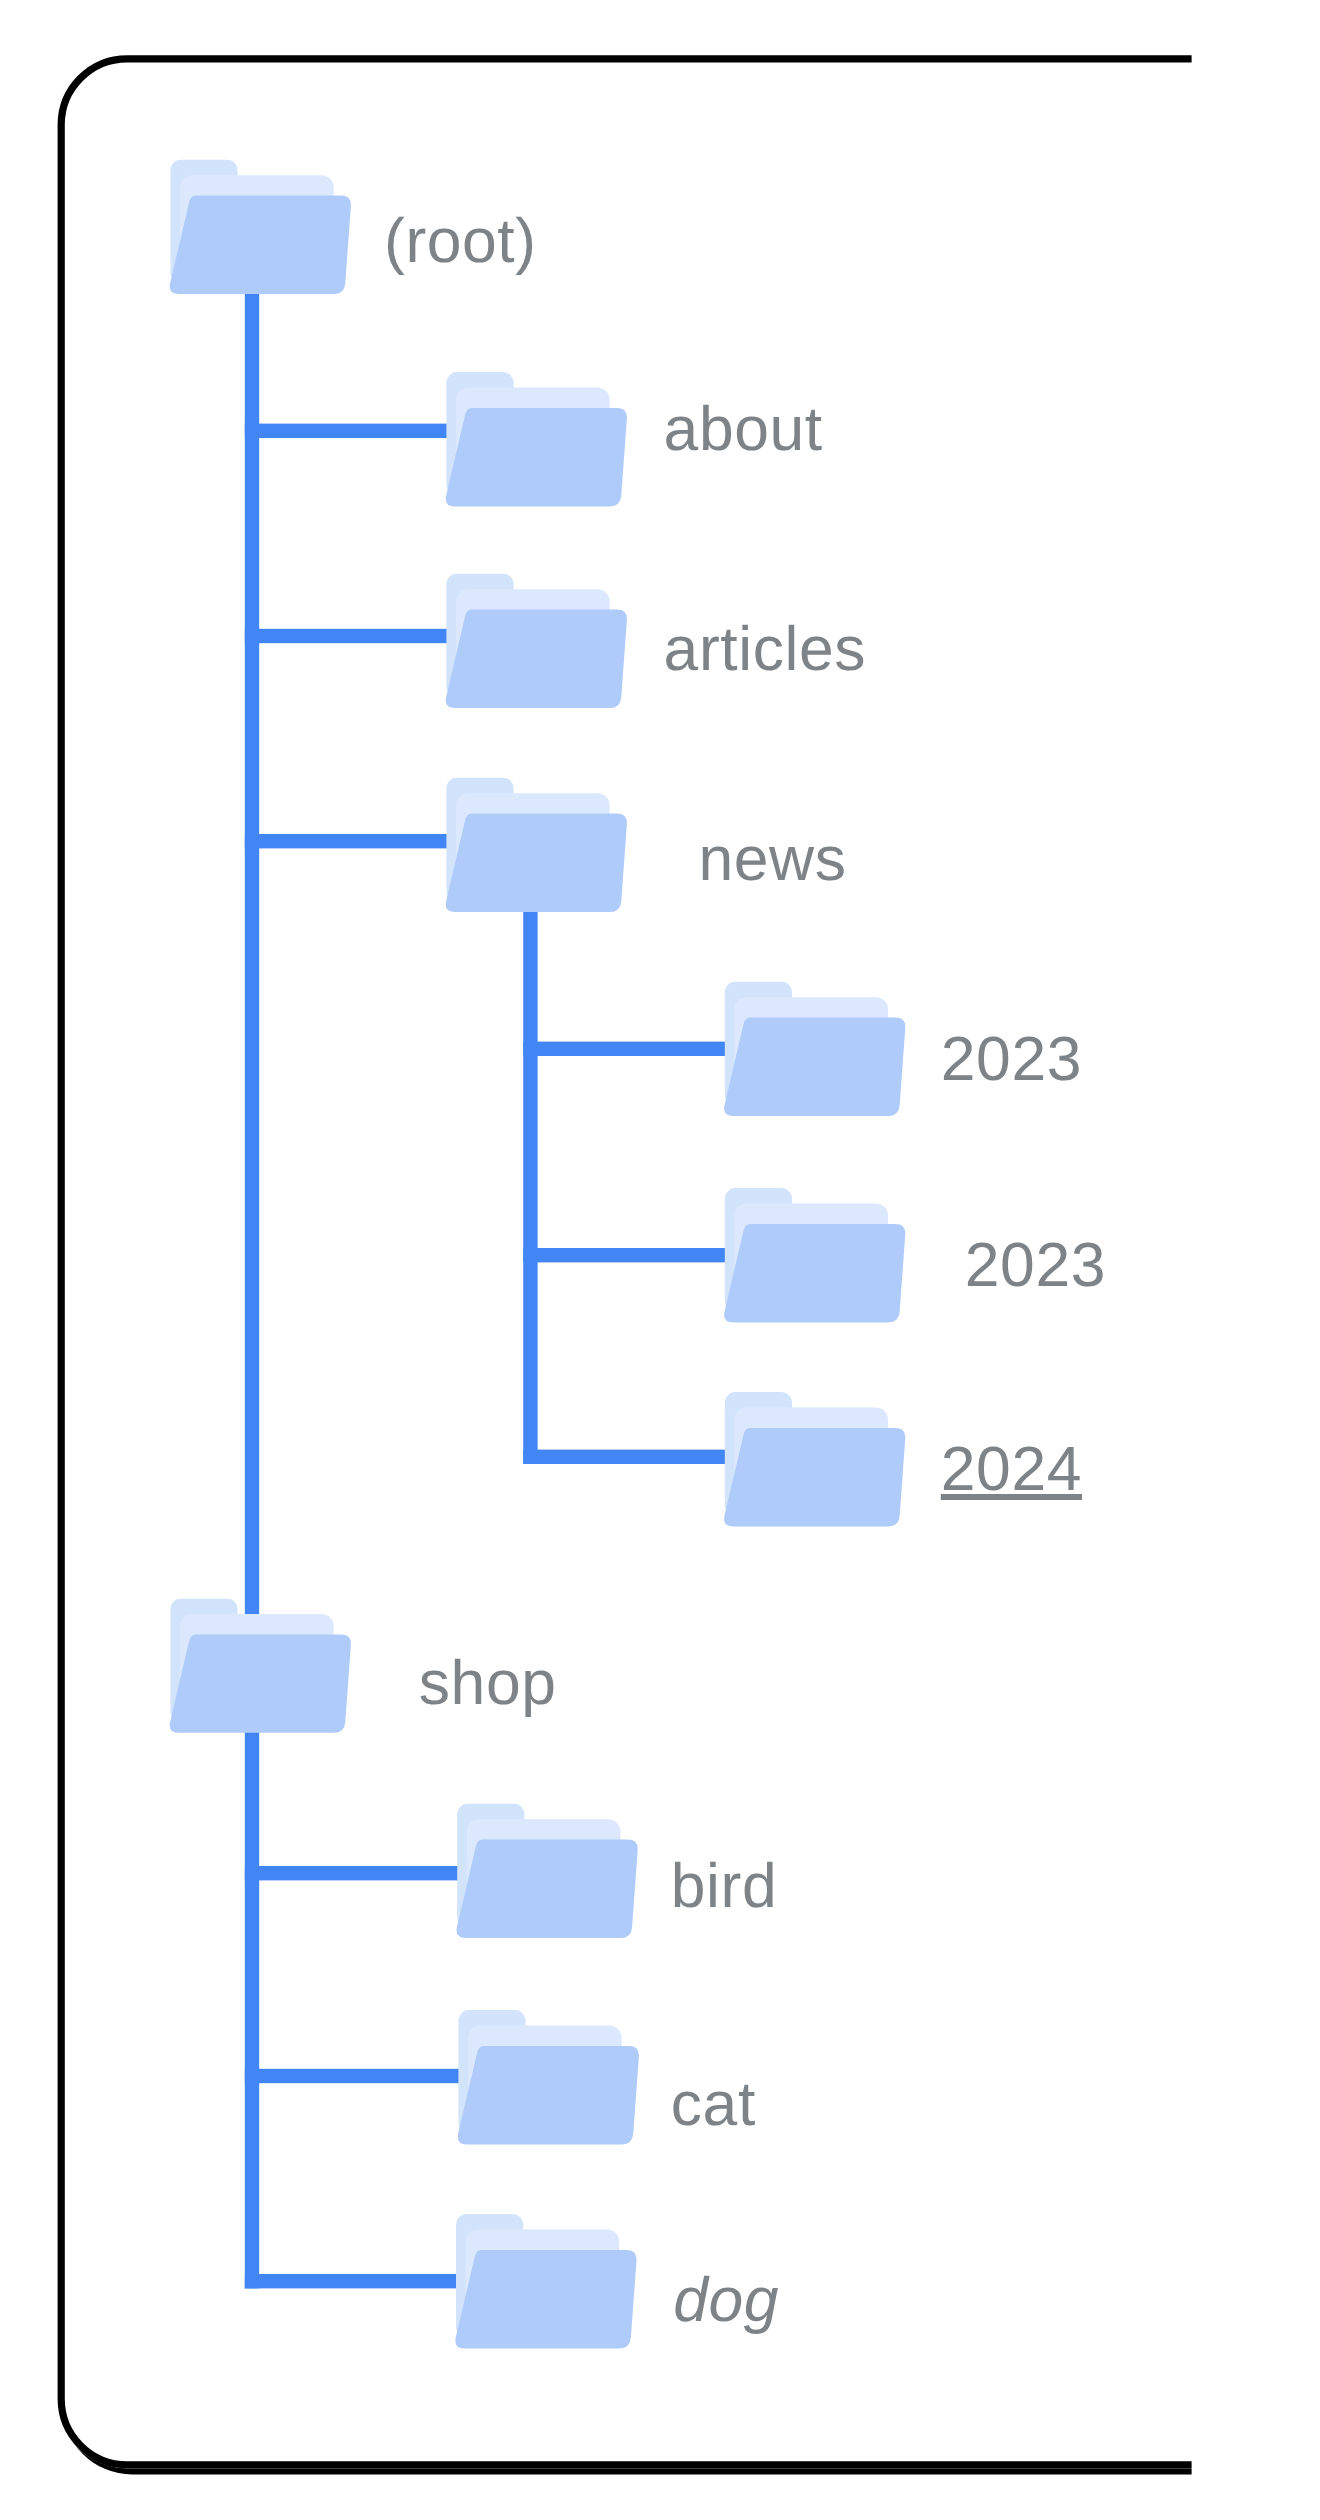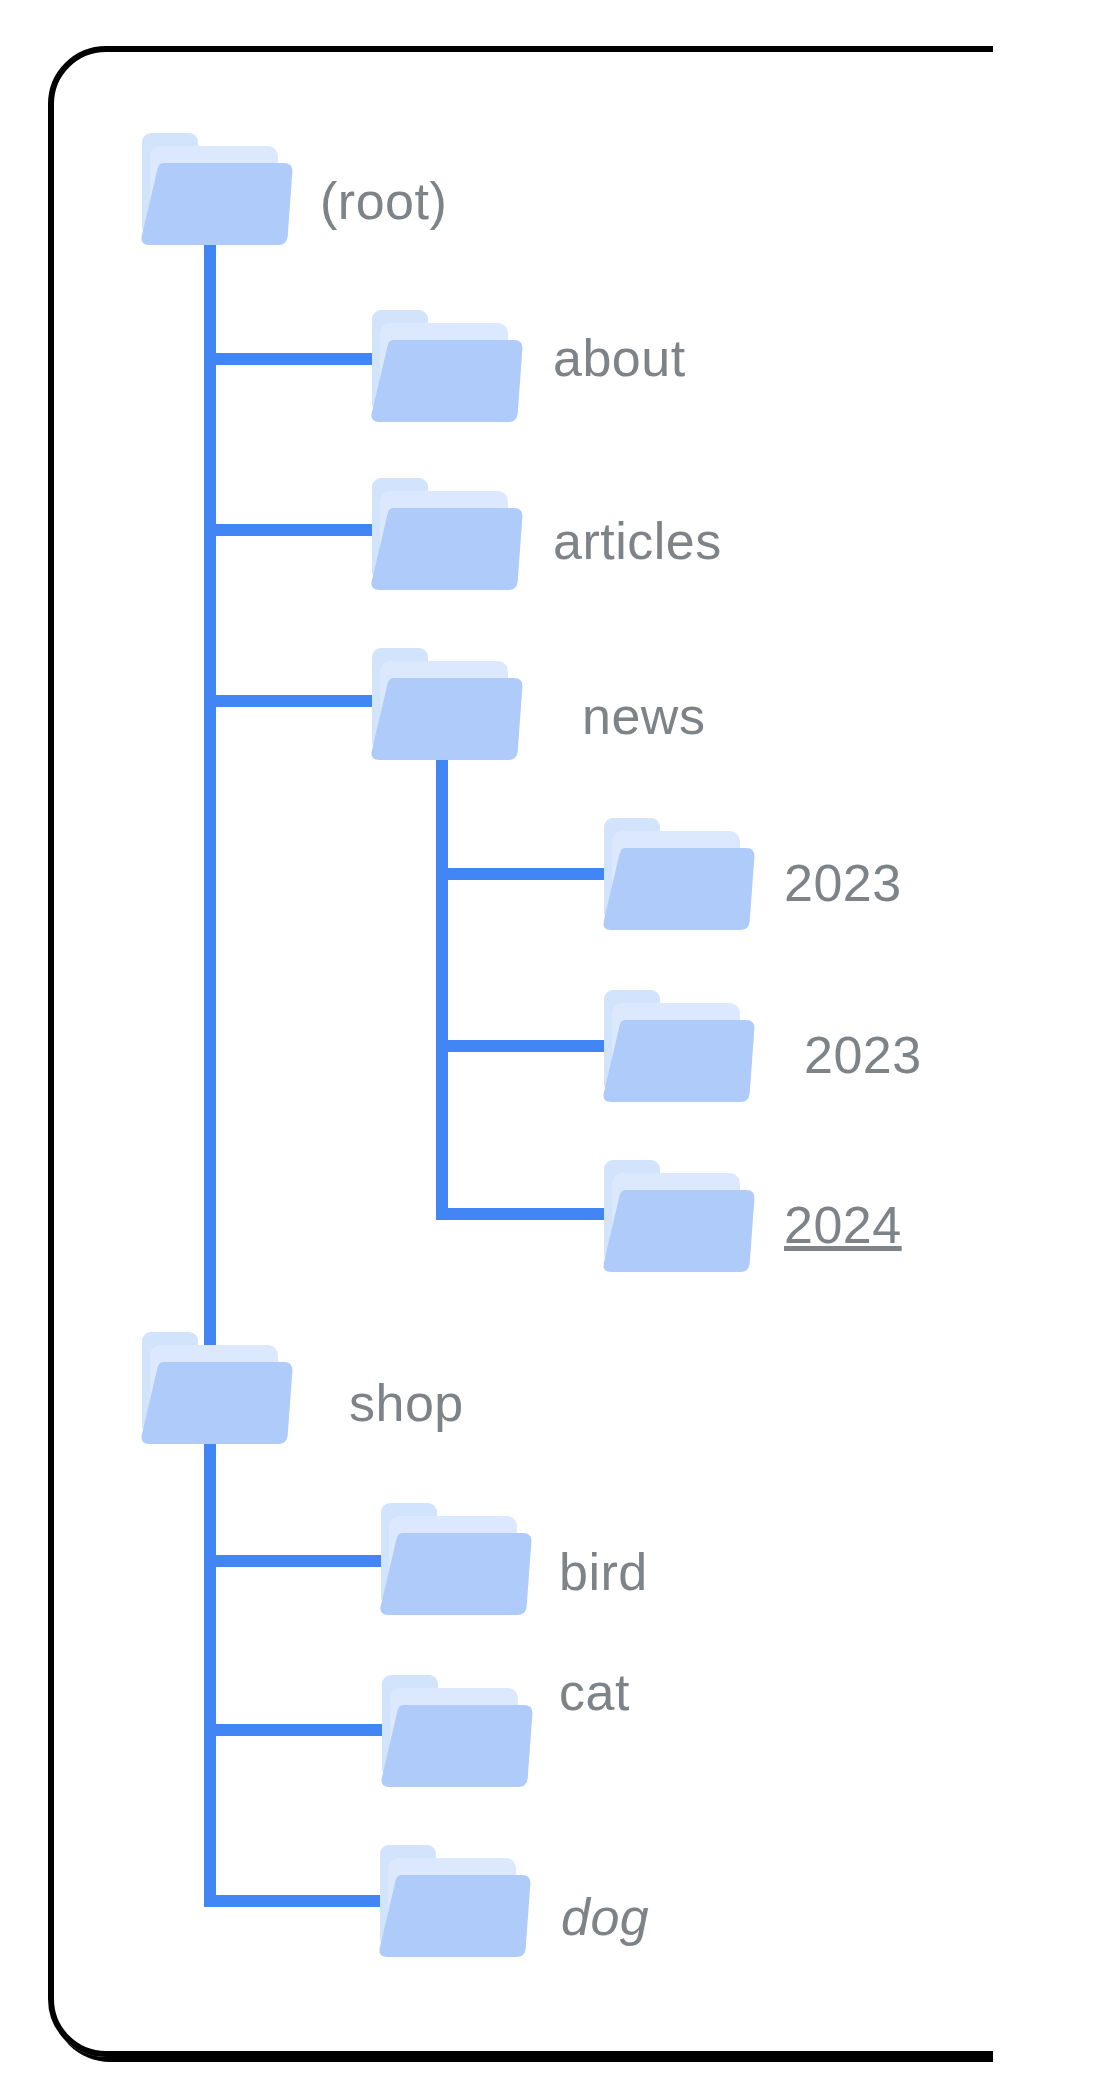--- a/index.html
+++ b/index.html
@@ -138,21 +138,21 @@
     <svg class="folder-svg" style="left:379px;top:1503px;">
         <use href="#folder"></use>
       </svg>
     <div class="label" style="left:559px;top:1542px;">bird</div>
   </div>
 
   <div class="node">
     <svg class="folder-svg" style="left:380px;top:1675px;">
         <use href="#folder"></use>
       </svg>
-    <div class="label" style="left:559px;top:1662px;">cat</div>
+    <div class="label" style="left:559px;top:1724px;">cat</div>
   </div>
 
   <div class="node">
     <svg class="folder-svg" style="left:378px;top:1845px;">
         <use href="#folder"></use>
       </svg>
     <div class="label" style="left:561px;top:1887px;font-style:italic;">dog</div>
   </div>
 
 </div>

